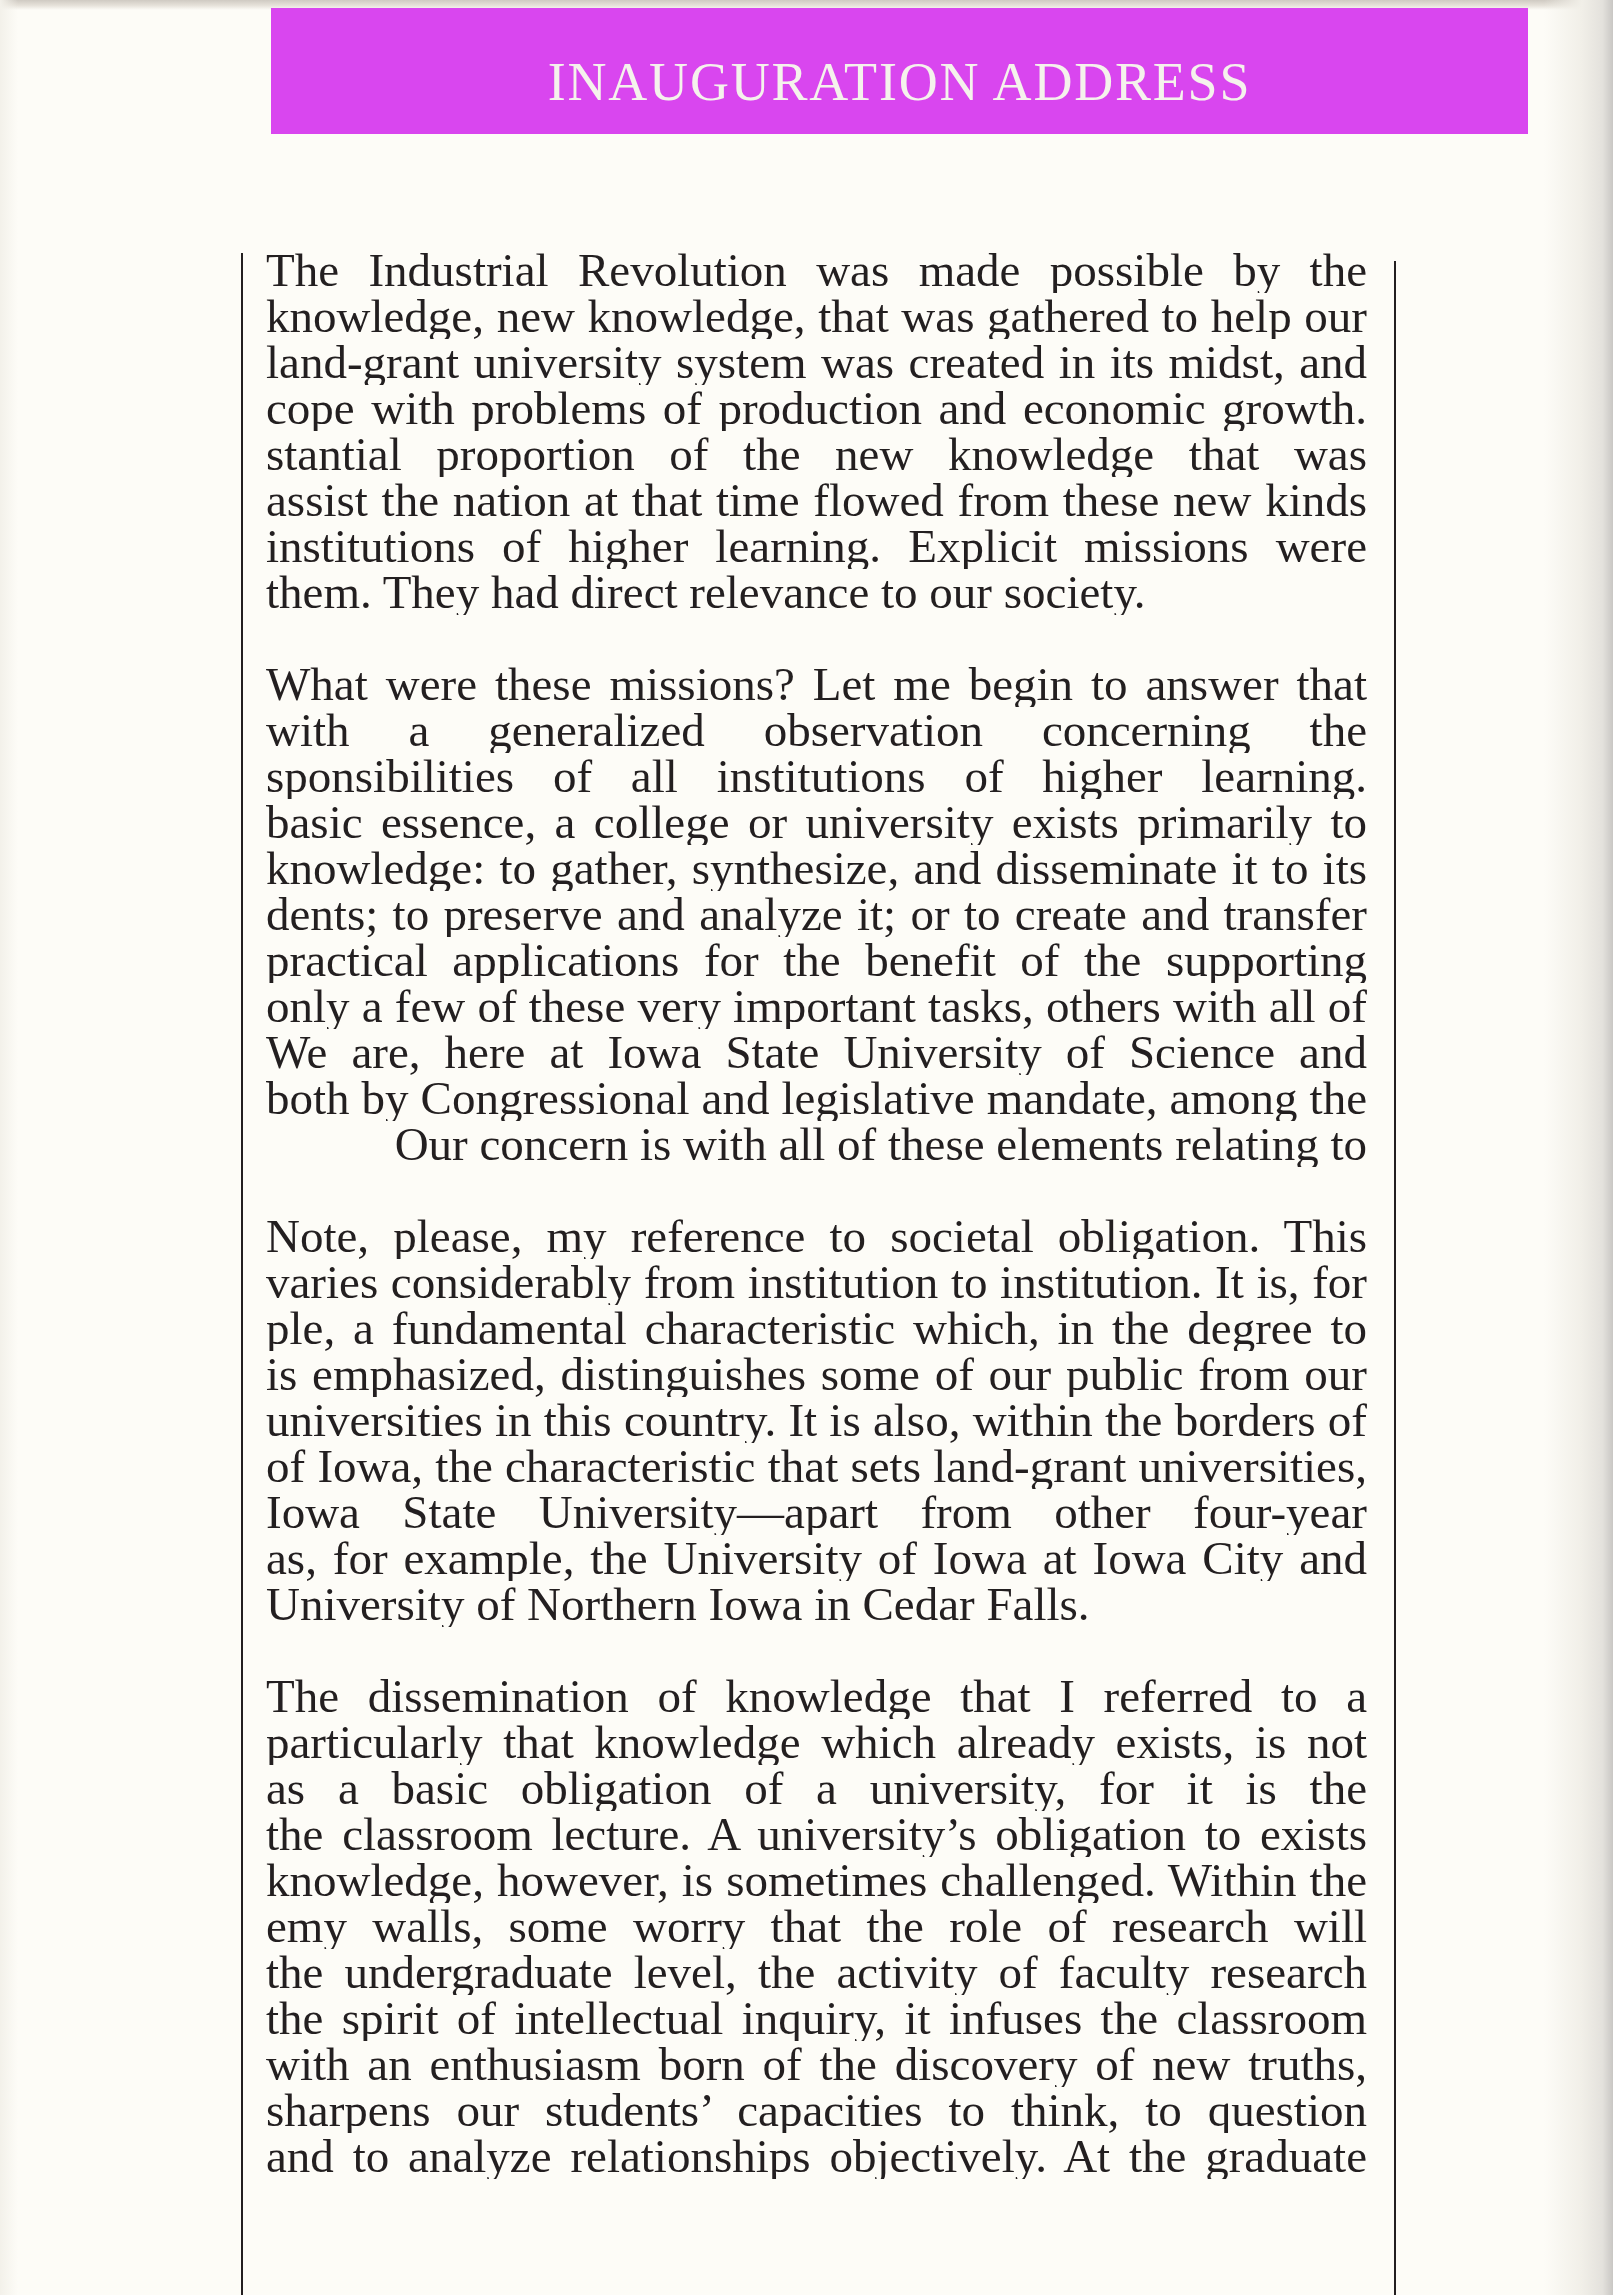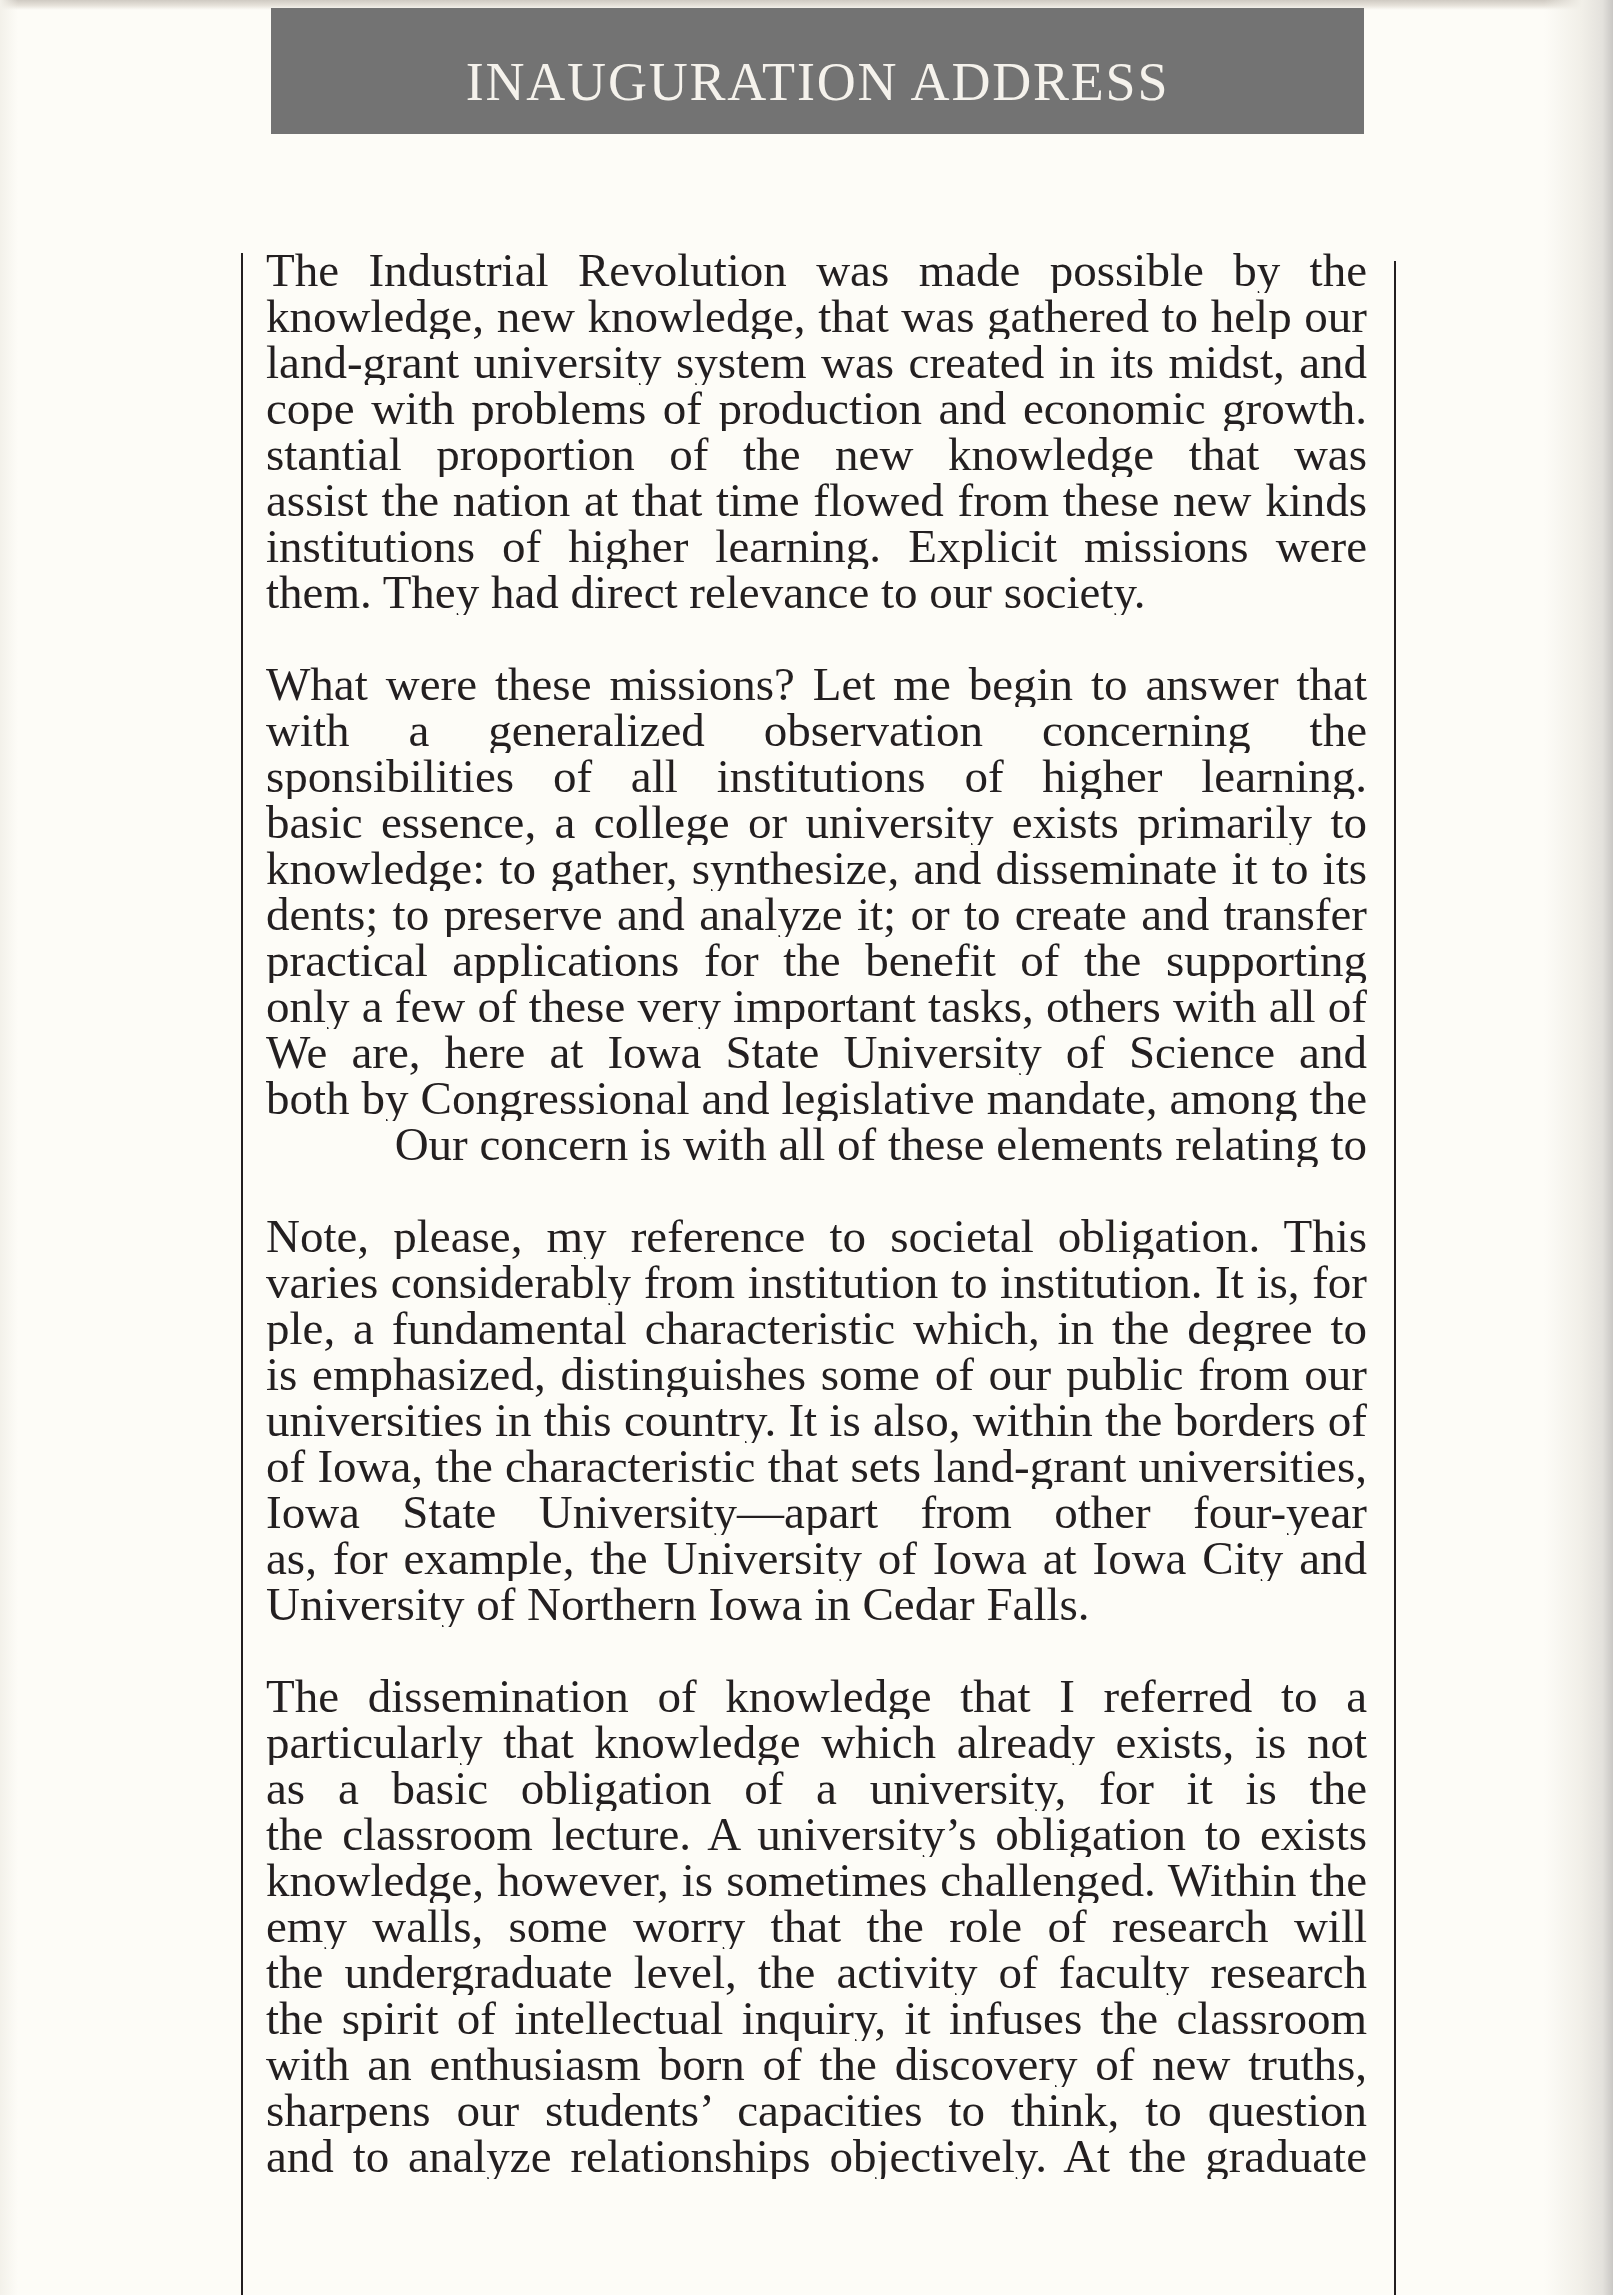--- a/index.html
+++ b/index.html
@@ -29,23 +29,23 @@
   .page-edge-left {
     position: absolute;
     top: 0; left: 0;
     width: 18.4px; height: 2478px;
     background: linear-gradient(to right, #f3f1ea 0%, rgba(253,252,247,0) 100%);
   }
   .header-band {
     position: absolute;
     left: 271px;
     top: 8.3px;
-    width: 1093px;
+    width: 1257px;
     height: 126px;
-    background: #737373;
+    background: #d946ef;
   }
   .header-title {
     position: absolute;
     left: 0; right: 0;
     top: 47px;
     margin: 0;
     text-align: center;
     color: #f5f2ec;
     font-family: "Liberation Serif", "DejaVu Serif", serif;
     font-weight: normal;

